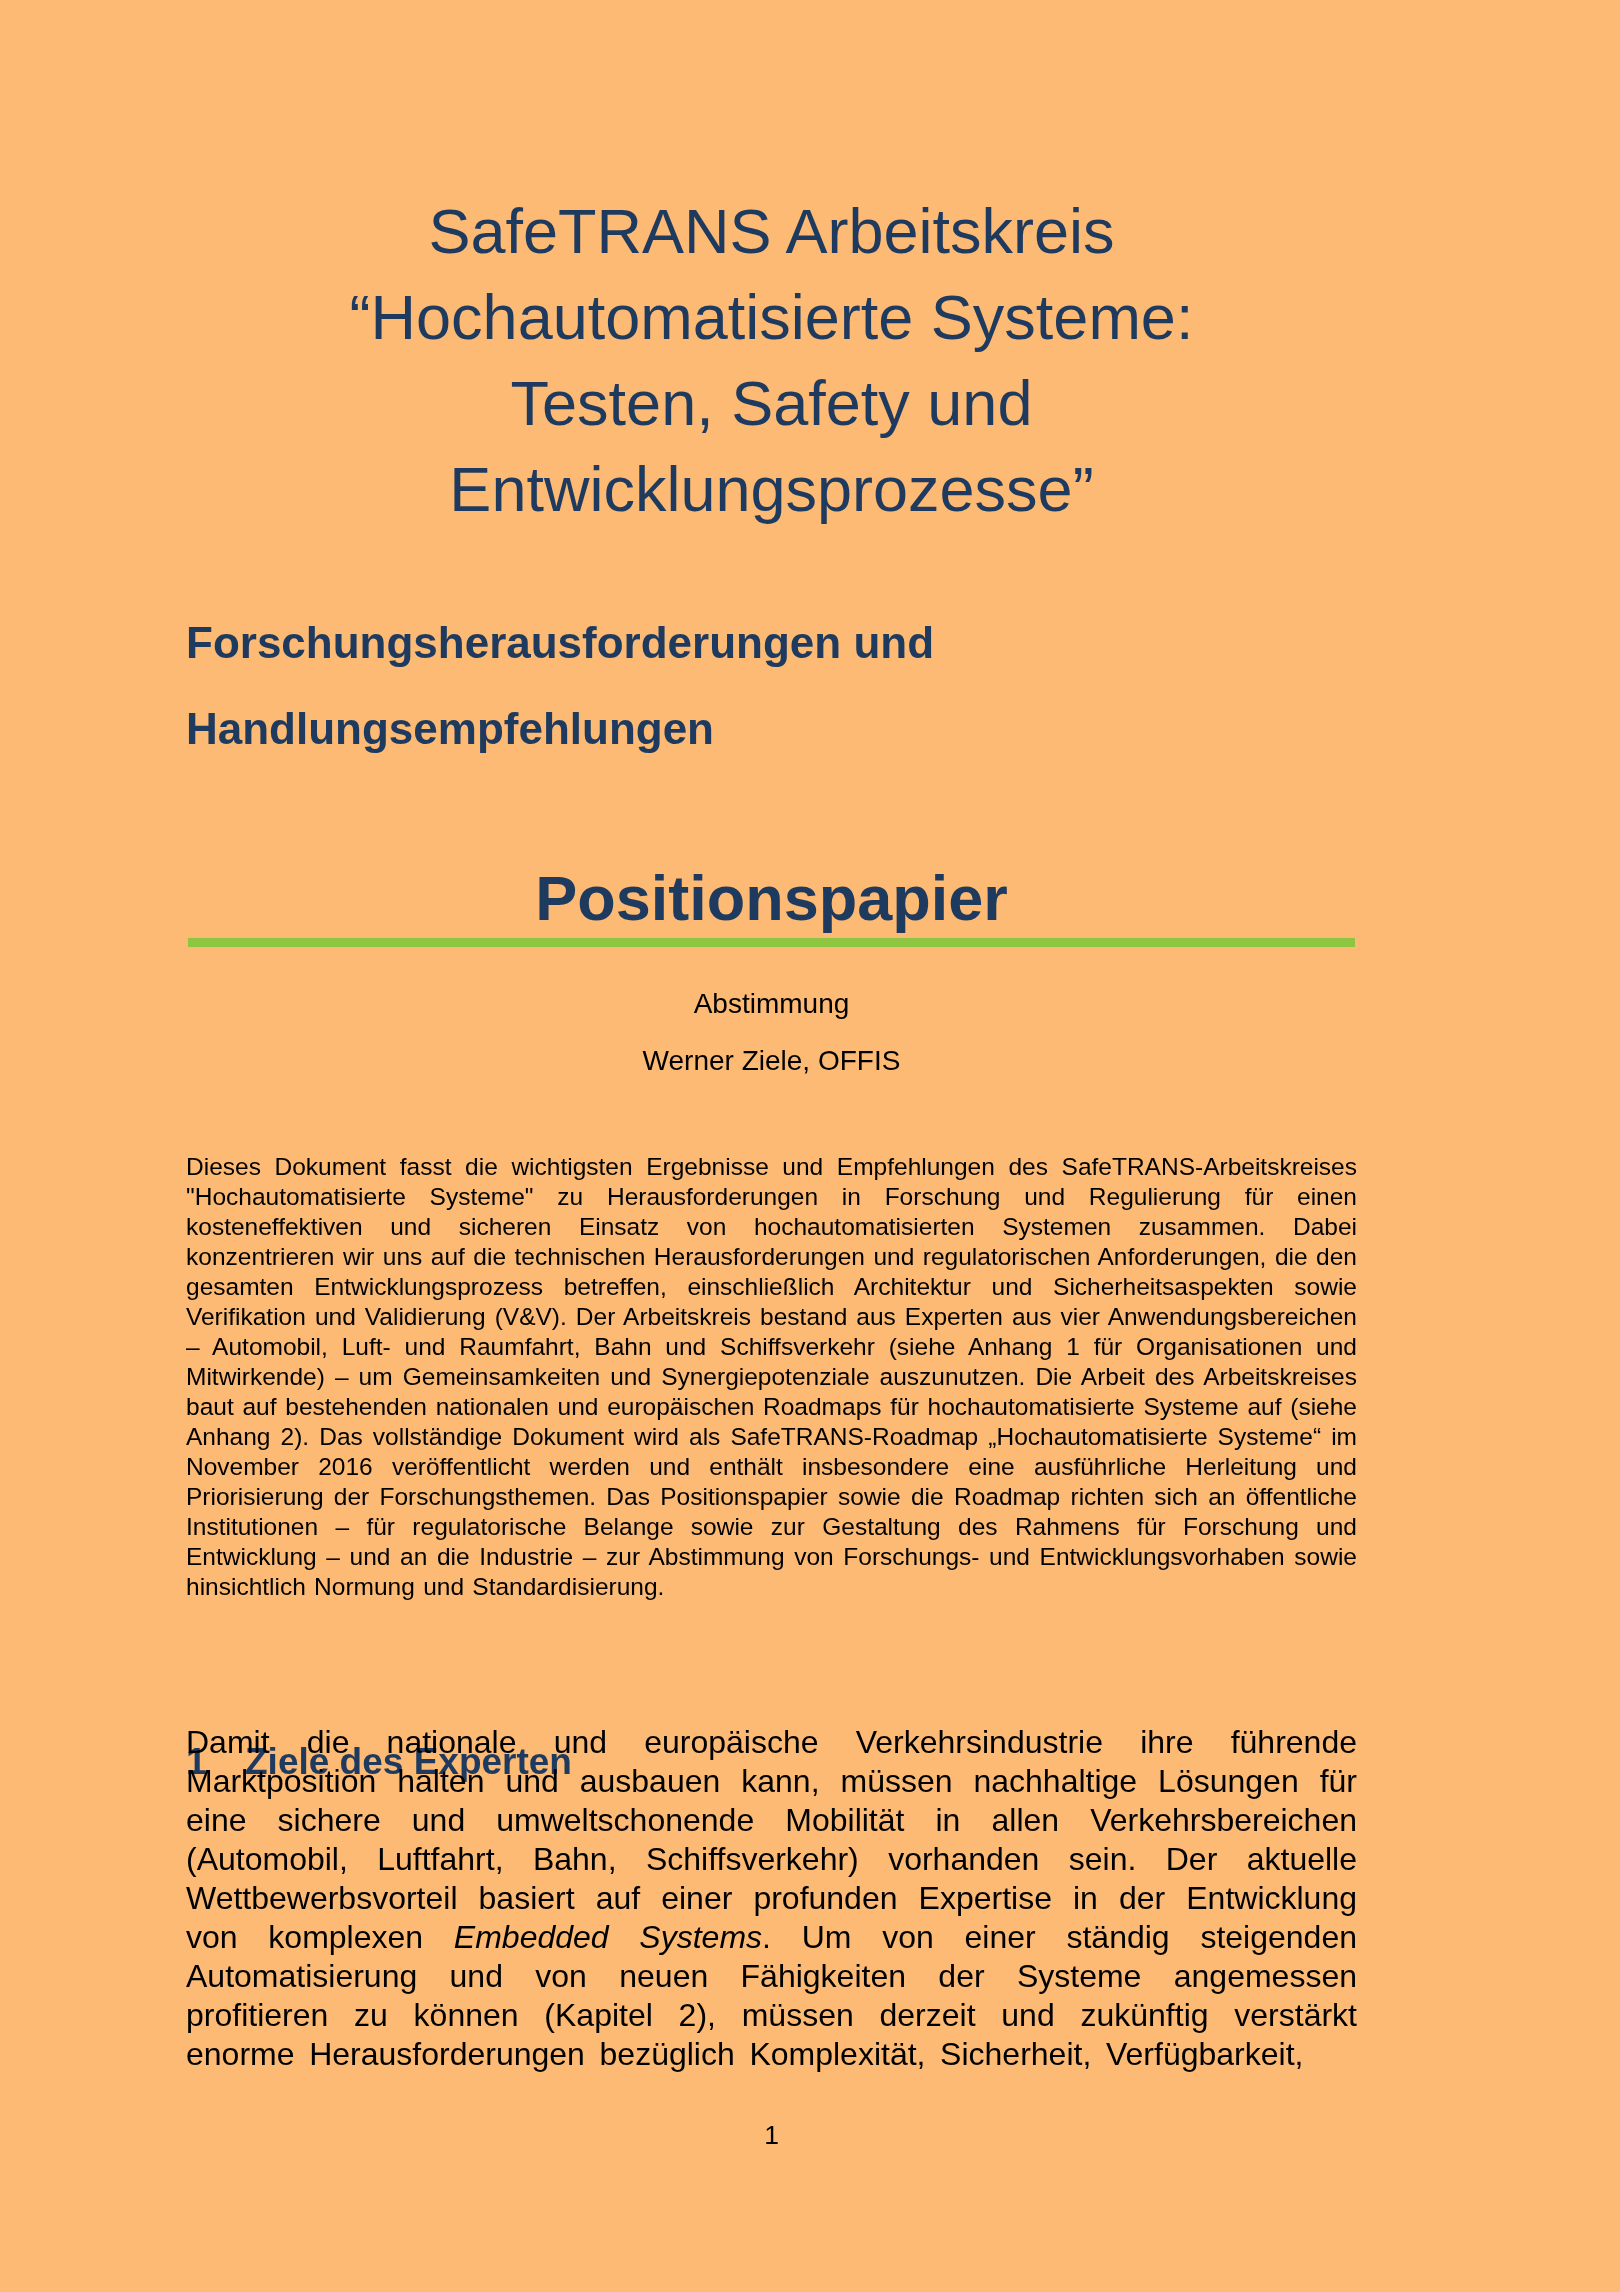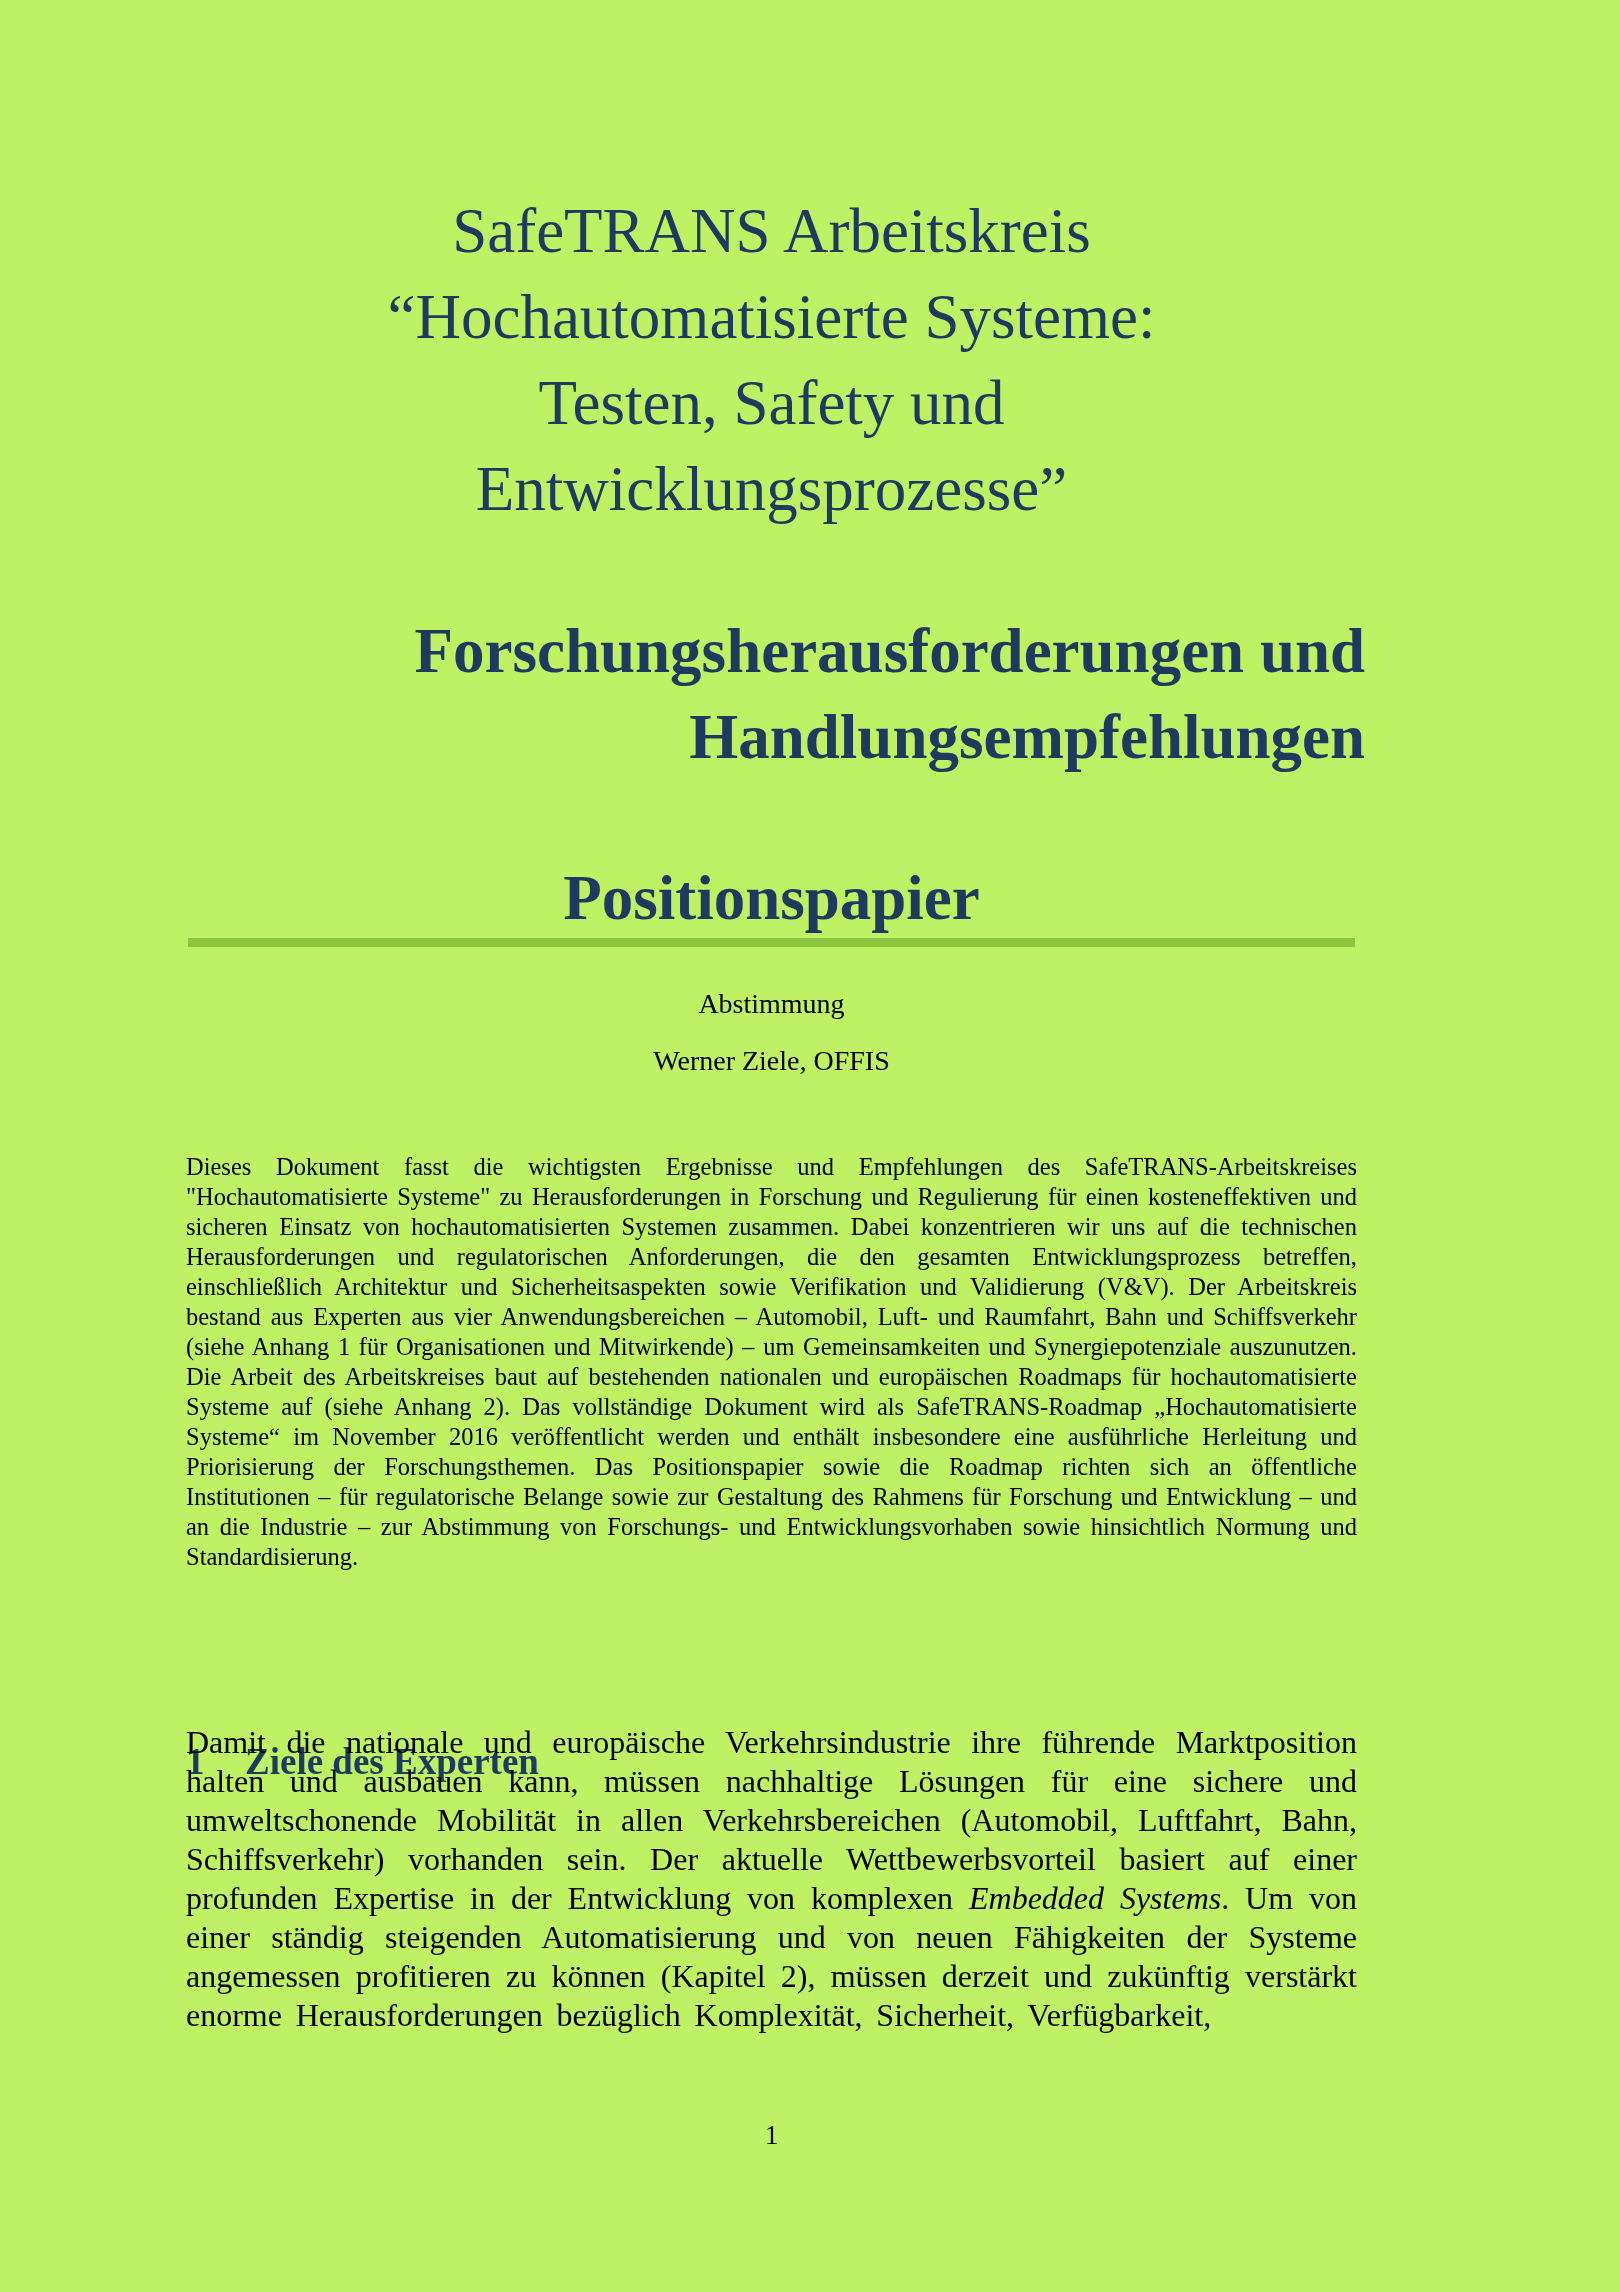--- a/index.html
+++ b/index.html
@@ -5,48 +5,48 @@
   :root{
     --navy:#1F3A5F;
     --green:#8EC641;
     --text:#000000;
   }
   html,body{margin:0;padding:0;background:#ffffff;}
   .page{
     position:relative;
     width:1620px;
     height:2293px;
-    background:#bef264;
-    font-family:Liberation Serif, serif;
+    background:#fdba74;
+    font-family:Liberation Sans, sans-serif;
     color:var(--text);
     overflow:hidden;
   }
   .col{
     position:absolute;
     left:186px;
     width:1171px;
   }
   .title-main{
     top:188px;
     text-align:center;
     white-space:pre-line;
     color:var(--navy);
     font-size:63px;
     line-height:86px;
     font-weight:normal;
     margin:0;
   }
   .subtitle{
     top:600px;
-    text-align:right;
+    text-align:left;
     white-space:pre-line;
     color:var(--navy);
-    font-size:63px;
+    font-size:44px;
     line-height:86px;
-    margin:8px;
+    margin:0;
   }
   .doctype{
     top:855px;
     text-align:center;
     color:var(--navy);
     font-size:63px;
     line-height:86px;
     margin:0;
   }
   .green-rule{

